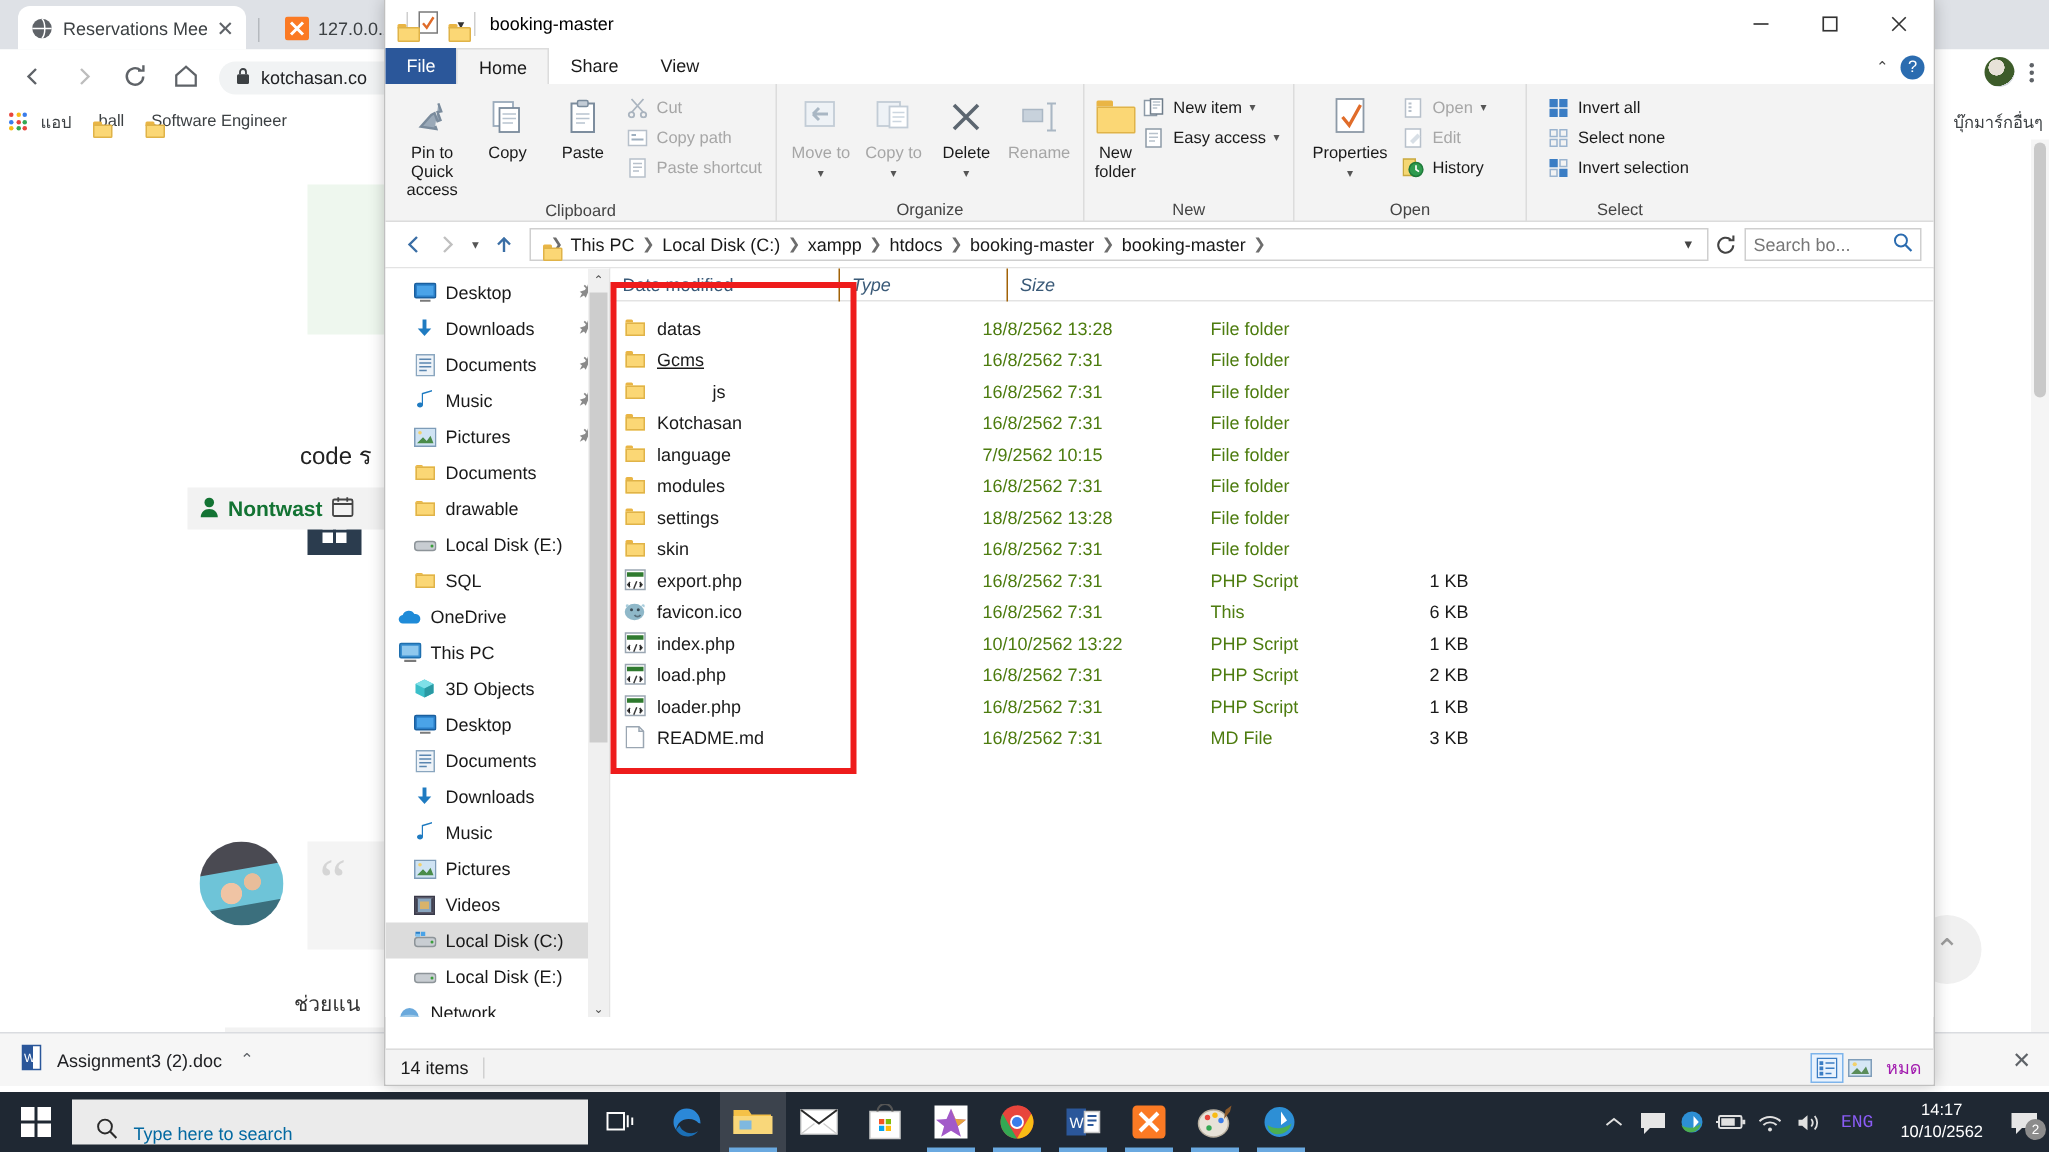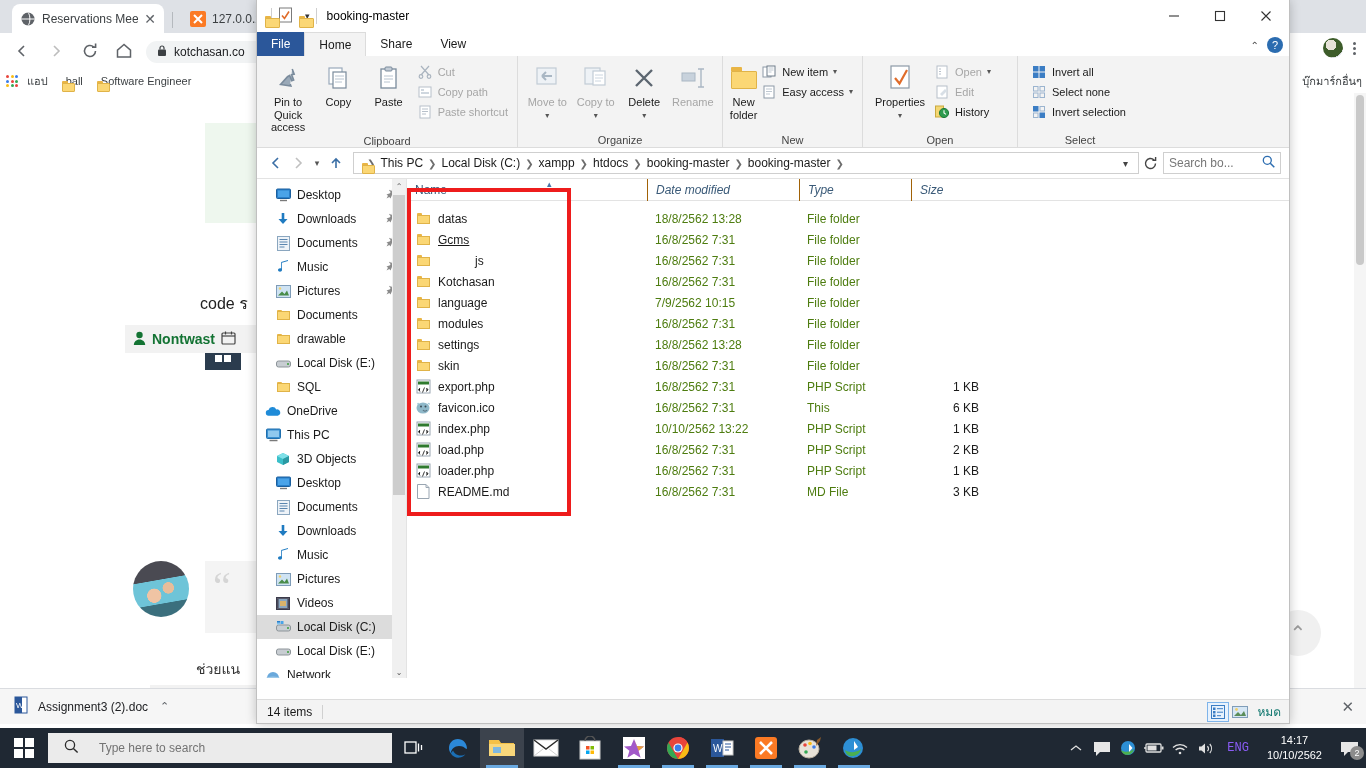--- a/index.html
+++ b/index.html
@@ -239,22 +239,22 @@
   
   #taskbar {
     position: absolute; left: 0; bottom: 0; width: 1366px; height: 40px;
     background: #1f2833; display: flex; align-items: center;
   }
   #start-btn { width: 48px; height: 40px; display: flex; align-items: center; justify-content: center; }
   #start-glyph { display: grid; grid-template-columns: 9px 9px; grid-template-rows: 9px 9px; gap: 2px; }
   #start-glyph i { background: #fff; display: block; }
   #search-pill {
     width: 344px; height: 30px; background: #ebebeb; margin-left: 0;
-    display: flex; align-items: center; gap: 20px; padding-left: 16px;
-    font-size: 12px; color: #737373;
+    display: flex; align-items: flex-end; gap: 10px; padding-left: 16px;
+    font-size: 12px; color: #0369a1;
   }
   #taskview-btn { width: 44px; height: 40px; display: flex; align-items: center; justify-content: center; }
   .tbapp {
     width: 44px; height: 40px; display: flex; align-items: center; justify-content: center;
     position: relative;
   }
   .tbapp.running::after {
     content: ''; position: absolute; bottom: 0; left: 6px; width: 32px; height: 3px; background: #6aa9e0;
   }
   .tbapp.active { background: rgba(255,255,255,0.13); }
@@ -995,24 +995,20 @@
       <div id="nav-scrollbar">
         <div class="nsb-arrow">⌃</div>
         <div id="nsb-thumb"></div>
         <div class="nsb-arrow" style="position:absolute;bottom:0;left:0;width:14px;">⌄</div>
       </div>
     </div>
     <div id="nav-splitter"></div>
 
     <div id="list-pane">
       <div id="col-head">
-        <div class="colh" style="width:240px;">
-          <span>Name</span>
-          <span id="sort-arrow">▴</span>
-        </div>
         <div class="colh" style="width:152px;">
           <span>Date modified</span>
         </div>
         <div class="colh" style="width:112px;">
           <span>Type</span>
         </div>
         <div class="colh" style="width:80px;">
           <span>Size</span>
         </div>
       </div>
@@ -1238,21 +1234,21 @@
             <path d="M6 3.7h6M6 7.2h6M6 10.7h4" stroke="#3b7dc4" stroke-width="1"></path>
           </svg>
       </span>
       <span class="viewbtn">
         <svg width="16" height="14" viewBox="0 0 16 14">
             <rect x="0.5" y="1.5" width="15" height="11" fill="#d6e7f5" stroke="#7f9db9" stroke-width="1"></rect>
             <path d="M2 11l4-4 3 3 3-4 2 5z" fill="#5a8d5a"></path>
             <circle cx="4.5" cy="4.5" r="1.4" fill="#f2d06b"></circle>
           </svg>
       </span>
-      <span style="font-size:12px;color:#0f766e;padding-left:6px;">หมด</span>
+      <span style="font-size:12px;color:#a21caf;padding-left:6px;">หมด</span>
     </span>
   </div>
 </div>
 
 <div id="taskbar">
   <div id="start-btn">
     <div id="start-glyph">
         <i></i>
         <i></i>
         <i></i>

